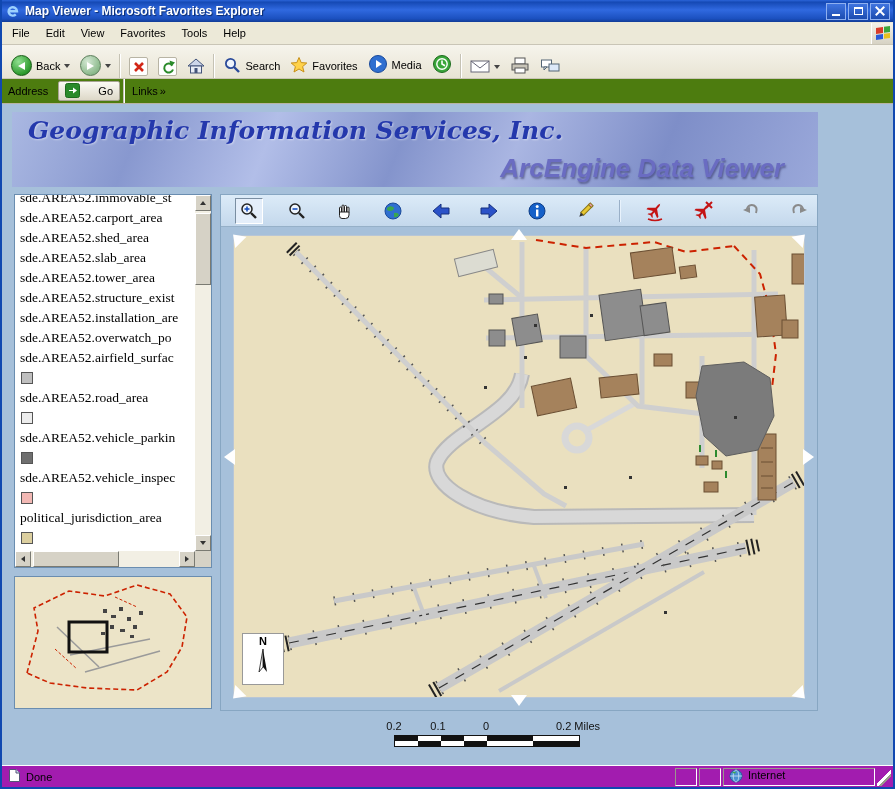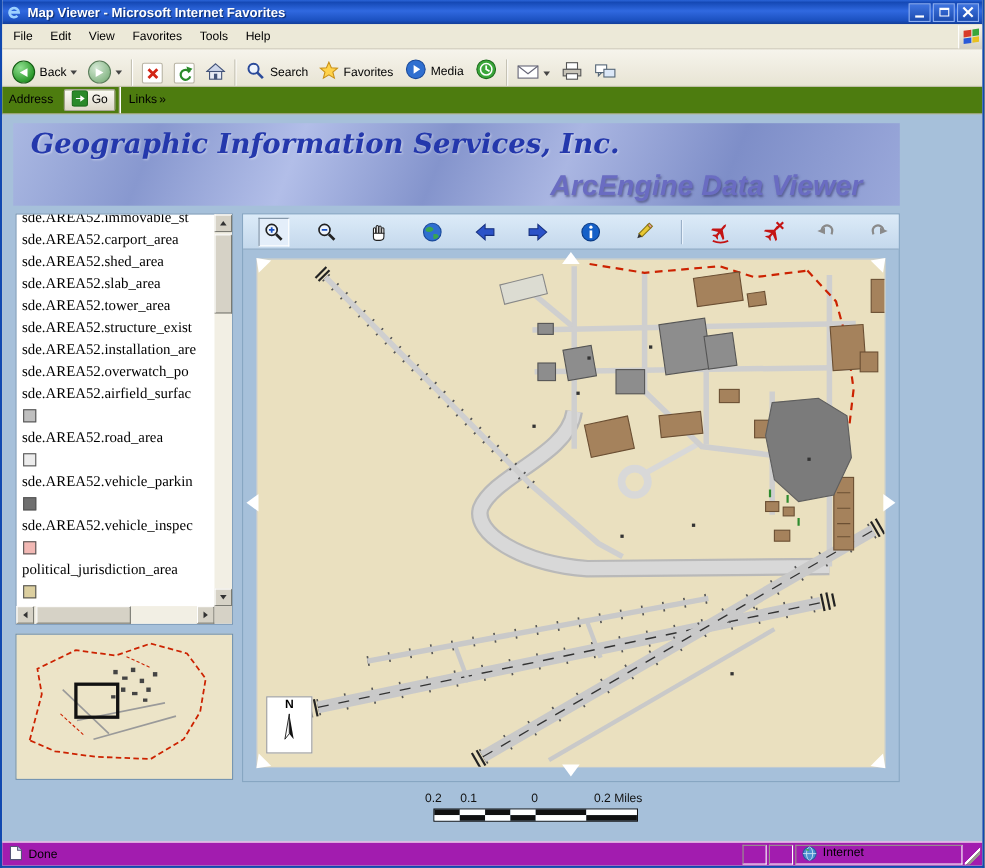--- a/index.html
+++ b/index.html
@@ -36,21 +36,21 @@
   .aw-l{width:0;height:0;border-top:4px solid transparent;border-bottom:4px solid transparent;border-right:7px solid #fff}
   .aw-r{width:0;height:0;border-top:4px solid transparent;border-bottom:4px solid transparent;border-left:7px solid #fff}
   .caret{width:0;height:0;border-left:3px solid transparent;border-right:3px solid transparent;border-top:4px solid #444}
   .icobox{width:19px;height:19px;background:#fff;border:1px solid #b8b4a4;border-radius:2px;display:flex;align-items:center;justify-content:center}
   
   .abar{height:25px;display:flex;align-items:center;background:#4d7c0f;padding:0 4px;border-bottom:1px solid #b8b4a4;font-size:11px}
   .albl{padding:0 6px 0 2px}
   .afield{flex:1;height:20px;background:#fff;border:1px solid #7f9db9;display:flex;align-items:center;padding-left:3px;position:relative}
   .aurl{font-size:11px;color:#000;margin-left:4px;flex:1;white-space:nowrap;overflow:hidden}
   .adrop{width:17px;height:18px;background:linear-gradient(180deg,#f4f2e8,#d6d2c4);border:1px solid #b8b4a4;display:flex;align-items:center;justify-content:center}
-  .gobtn{display:flex;align-items:center;gap:3px;margin-left:4px;padding:1px 6px;height:20px;
+  .gobtn{display:flex;align-items:center;gap:18px;margin-left:4px;padding:1px 6px;height:20px;
          background:linear-gradient(180deg,#fbfaf4,#ddd8c8);border:1px solid #a8a494;border-radius:2px}
   .links{display:flex;align-items:flex-end;gap:2px;padding:0 4px}
   
   .page{position:absolute;left:0;right:0;top:104px;bottom:22px;background:#a6c0da;overflow:hidden}
   .banner{position:absolute;left:10px;top:8px;width:806px;height:75px;
     background:linear-gradient(112deg,#aab8e2 0%,#8898cf 16%,#b2bee8 32%,#8494cc 48%,#aab6e2 62%,#7e8ec8 80%,#9aa8da 100%)}
   .b-co{position:absolute;left:16px;top:4px;font-family:"DejaVu Serif",serif;font-style:italic;font-weight:bold;
         font-size:25px;color:#2438ac;text-shadow:1px 1px 2px rgba(255,255,255,.45)}
   .b-pr{position:absolute;right:34px;bottom:3px;font-family:Liberation Sans, sans-serif;font-style:italic;font-weight:bold;
         font-size:26px;color:#6a6cc2;text-shadow:1px 2px 2px rgba(50,50,100,.55)}
@@ -108,21 +108,21 @@
 <body>
 
 <div class="win">
 
   <div class="titlebar">
     <span class="ie-ico">
       <svg width="16" height="16">
           <path d="M4 8.2 h8 a4.2 4.2 0 1 0 -1.2 3.2" stroke="#9cd0ff" stroke-width="2.4" fill="none"></path>
         </svg>
     </span>
-    <span class="title-txt">Map Viewer - Microsoft Internet Favorites</span>
+    <span class="title-txt">Map Viewer - Microsoft Favorites Explorer</span>
     <span class="winbtns">
       <span class="wbtn">
           <span class="minbar"></span>
         </span>
       <span class="wbtn">
           <span class="maxbox"></span>
         </span>
       <span class="wbtn">
           <span class="closex"></span>
         </span>
@@ -581,23 +581,23 @@
           <svg width="16" height="30">
               <polygon points="8,1 12,24 8,19" fill="#111"></polygon>
               <polygon points="8,1 4,24 8,19" fill="#fff" stroke="#111" stroke-width="0.8"></polygon>
             </svg>
         </div>
       </div>
     </div>
 
     <div class="scale">
       <span class="slbl" style="left:0">0.2</span>
-      <span class="slbl" style="left:32px">0.1</span>
+      <span class="slbl" style="left:44px">0.1</span>
       <span class="slbl" style="left:92px">0</span>
-      <span class="slbl" style="left:168px">0.2 Miles</span>
+      <span class="slbl" style="left:184px">0.2 Miles</span>
       <span class="sbar">
         <i class="sc" style="width:23px;background:#111"></i>
           <i class="sc" style="width:23px;background:#fff"></i>
           <i class="sc" style="width:23px;background:#111"></i>
           <i class="sc" style="width:23px;background:#fff"></i>
           <i class="sc" style="width:46px;background:#111"></i>
           <i class="sc" style="width:46px;background:#fff"></i>
         <i class="sc" style="width:23px;background:#fff"></i>
           <i class="sc" style="width:23px;background:#111"></i>
           <i class="sc" style="width:23px;background:#fff"></i>

